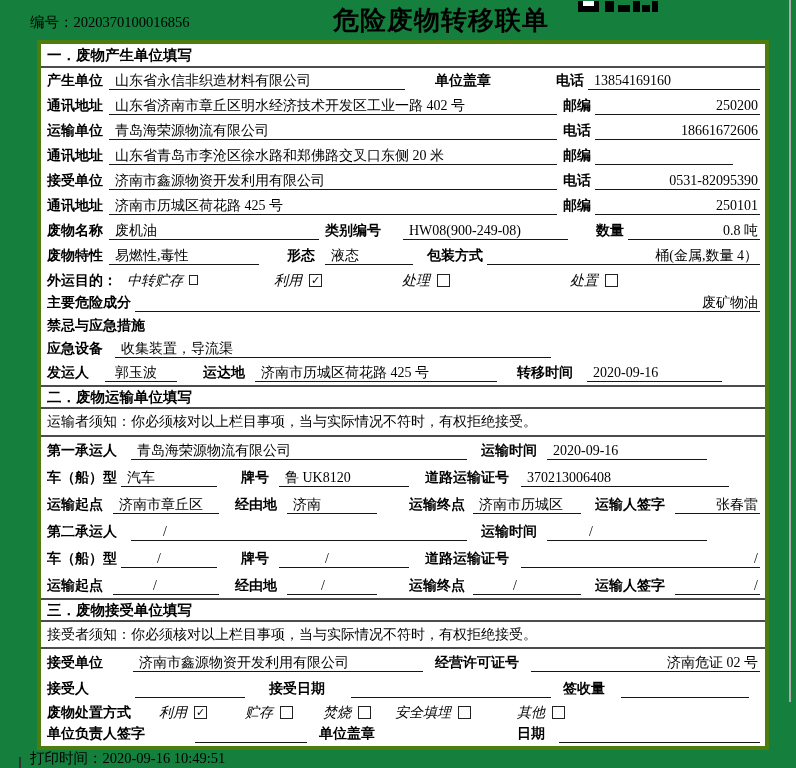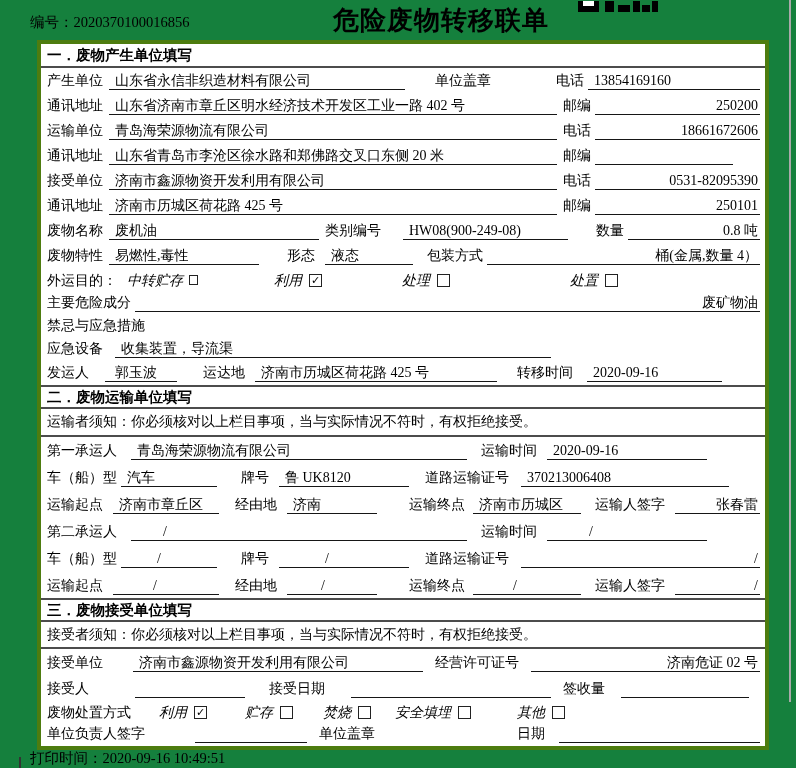--- a/index.html
+++ b/index.html
@@ -11,21 +11,21 @@
   .qr{position:absolute;left:578px;top:0;}
   .edge-line{position:absolute;left:789px;top:0;width:2px;height:702px;background:#aaaaaa;}
   .artifact{position:absolute;left:19px;top:757px;width:2px;height:11px;background:#333;}
   .form{position:absolute;left:25px;top:40px;width:732px;border:4px solid #4d7c0f;box-sizing:border-box;background:#fff;margin-left:12px;}
   .row{display:flex;align-items:flex-end;padding:0 5px 3px 6px;box-sizing:border-box;white-space:nowrap;}
   .row.c{align-items:center;padding-bottom:0;}
   .hdr{font-weight:bold;font-size:14.5px;font-family:"Liberation Sans","DejaVu Sans",sans-serif;
        border-bottom:2px solid #4c4c4c;align-items:center;padding-bottom:0;}
   .bt{border-top:2px solid #4c4c4c;}
   .bb{border-bottom:2px solid #4c4c4c;}
-  .lbl{flex:none;line-height:19px;}
+  .lbl{flex:none;line-height:19px;font-weight:bold;}
   .val{flex:none;border-bottom:1px solid #161616;height:19px;line-height:20px;
        box-sizing:border-box;padding:0 2px 0 6px;overflow:visible;}
   .grow{flex:1 1 auto;text-align:right;}
   .opt{display:flex;align-items:center;line-height:19px;font-style:italic;}
   .cbox{flex:none;width:13px;height:13px;border:1.5px solid #222;margin-left:7px;
         font-size:11px;line-height:12px;text-align:center;font-weight:bold;
         font-family:"DejaVu Sans",sans-serif;box-sizing:border-box;}
   .cbox.sm{width:9px;height:10px;border-width:1px;margin-left:6px;}
   .print-time{position:absolute;left:30px;top:749px;font-size:14.5px;white-space:nowrap;}
 </style>

